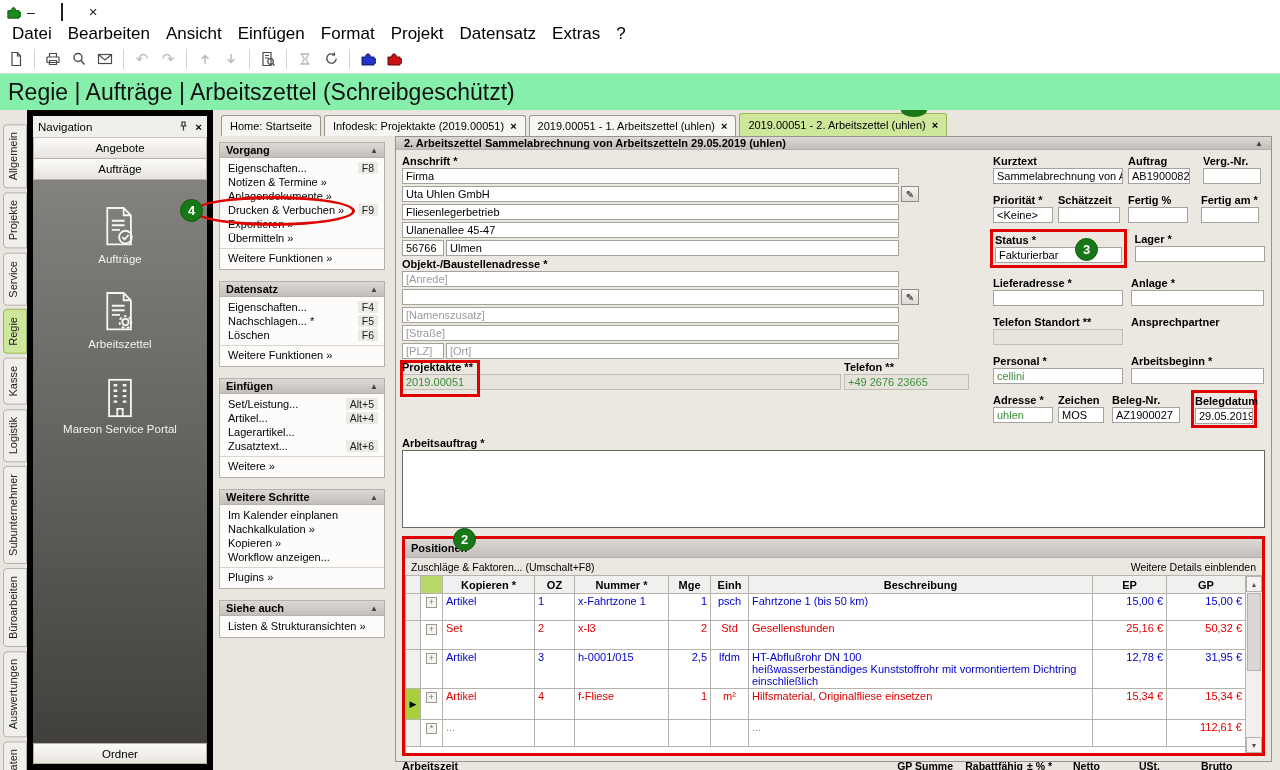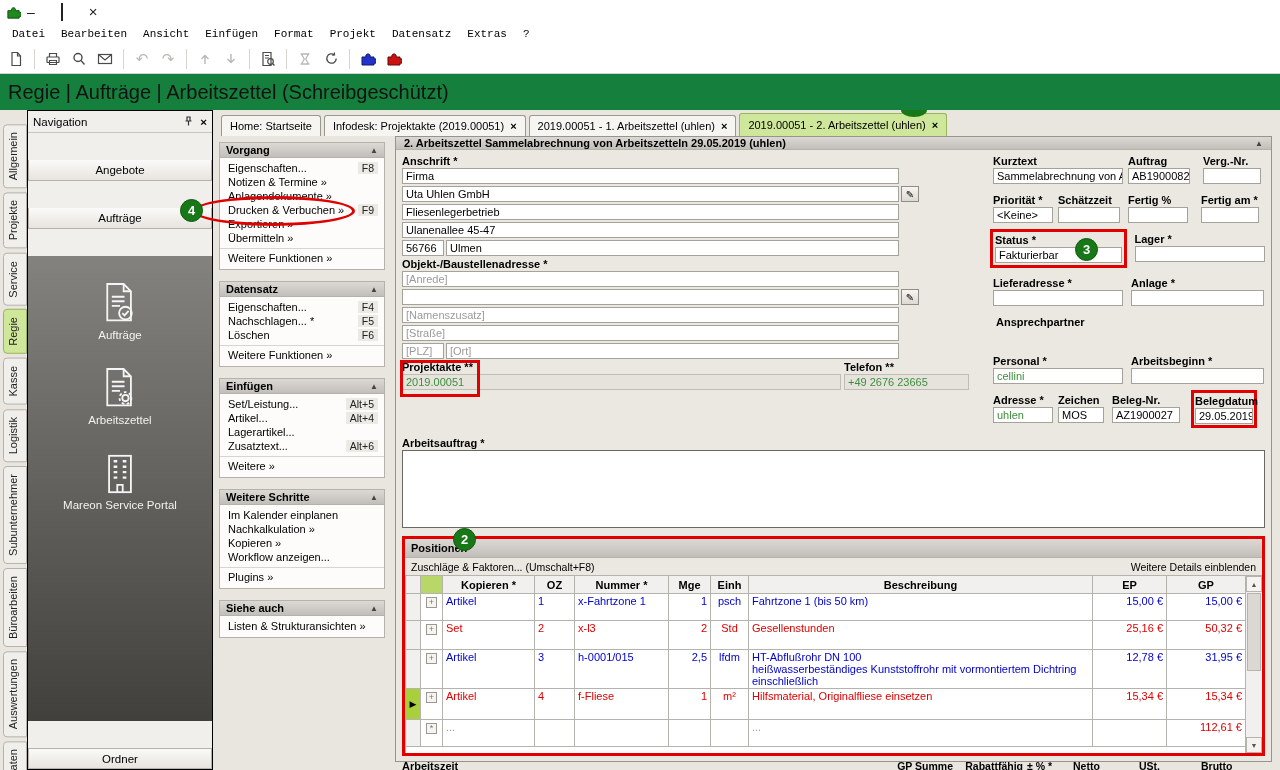--- a/index.html
+++ b/index.html
@@ -6,35 +6,35 @@
   html,body { margin:0; padding:0; width:1280px; height:770px; overflow:hidden;
     font-family:"Liberation Sans", sans-serif; font-size:11px; color:#000; background:#e9e6e0; }
   .titlebar { height:24px; background:#fff; display:flex; align-items:center; padding:0 6px; }
   .titlebar .ticon { width:15px; height:15px; margin-right:6px; }
   .titlebar .ttext { font-size:12px; flex:1; }
   .wbtns { display:flex; gap:26px; padding-right:14px; align-items:center; }
   .wbtn { font-size:14px; line-height:10px; color:#222; }
   .restore-shape { width:10px; height:9px; border:1px solid #222; position:relative; background:#fff; }
   .restore-shape::before { content:""; position:absolute; left:2px; top:-4px; width:9px; height:8px; border:1px solid #222; border-bottom:none; background:#fff; z-index:-1; }
   .menubar { height:20px; background:#fff; display:flex; align-items:center; padding-left:4px; }
-  .menu-item { padding:2px 8px; font-size:11px;font-family:Liberation Mono, monospace; }
+  .menu-item { padding:2px 8px; font-size:17px; }
   .toolbar { height:30px; background:#fff; border-bottom:1px solid #d7d4cf; display:flex; align-items:center; padding-left:4px; gap:2px; }
   .tbtn { width:24px; height:24px; display:flex; align-items:center; justify-content:center; }
   .tsep { width:1px; height:20px; background:#d7d4cf; margin:0 4px; }
   .dis { color:#b9b7b2; }
-  .breadcrumb { height:36px; background:#15803d; display:flex; align-items:center; padding-left:8px;
-    font-size:20px; color:#111; }
+  .breadcrumb { height:36px; background:#86efac; display:flex; align-items:center; padding-left:8px;
+    font-size:23px; color:#111; }
   
   .workspace { height:660px; display:flex; background:#e9e6e0; }
   .vtabs { width:27px; display:flex; flex-direction:column; gap:4px; padding:14px 0 0 3px; }
   .vtab { writing-mode:vertical-rl; transform:rotate(180deg); background:#f1efec; border:1px solid #b5b2ad;
     border-radius:0 4px 4px 0; padding:7px 3px; font-size:11px; color:#222; }
   .vtab.active { background:#cfe79b; border-color:#9ab45a; }
   
-  .nav { width:186px; display:flex; flex-direction:column; border:1px solid #000000; background:#f1efec;gap:27px; }
+  .nav { width:186px; display:flex; flex-direction:column; border:6px solid #000000; background:#f1efec; }
   .nav-h { height:22px; display:flex; align-items:center; padding:0 5px; border-bottom:1px solid #c9c6c1; font-size:11.5px; }
   .nav-h .sp { flex:1; }
   .nav-btn { height:21px; background:linear-gradient(#fbfaf8,#e7e4df); border:1px solid #b5b2ad; border-top:none;
     display:flex; align-items:center; justify-content:center; font-size:11.5px; }
   .nav-dark { flex:1; background:linear-gradient(180deg,#83827f,#41403d); display:flex; flex-direction:column;
     align-items:center; padding-top:26px; gap:26px; }
   .nav-item { display:flex; flex-direction:column; align-items:center; gap:3px; color:#f2f2ef; font-size:11.5px; }
   
   .rightzone { flex:1; display:flex; flex-direction:column; min-width:0; }
   .tabstrip { height:26px; display:flex; align-items:flex-end; padding-left:8px; position:relative; overflow:hidden; background:#e9e6e0; }
@@ -544,20 +544,24 @@
                 <div class="cell w130">
                     <div class="flabel">Lieferadresse *</div>
                     <div class="inp"></div>
                   </div>
                 <div class="cell w133">
                     <div class="flabel">Anlage *</div>
                     <div class="inp"></div>
                   </div>
               </div>
               <div class="rrow">
+                <div class="cell w130">
+                    <div class="flabel">Telefon Standort **</div>
+                    <div class="inp ro"></div>
+                  </div>
                 <div class="cell w133">
                     <div class="flabel">Ansprechpartner</div>
                     <div style="height:16px;"></div>
                   </div>
               </div>
               <div class="rrow">
                 <div class="cell w130">
                     <div class="flabel">Personal *</div>
                     <div class="inp greenval">cellini</div>
                   </div>

